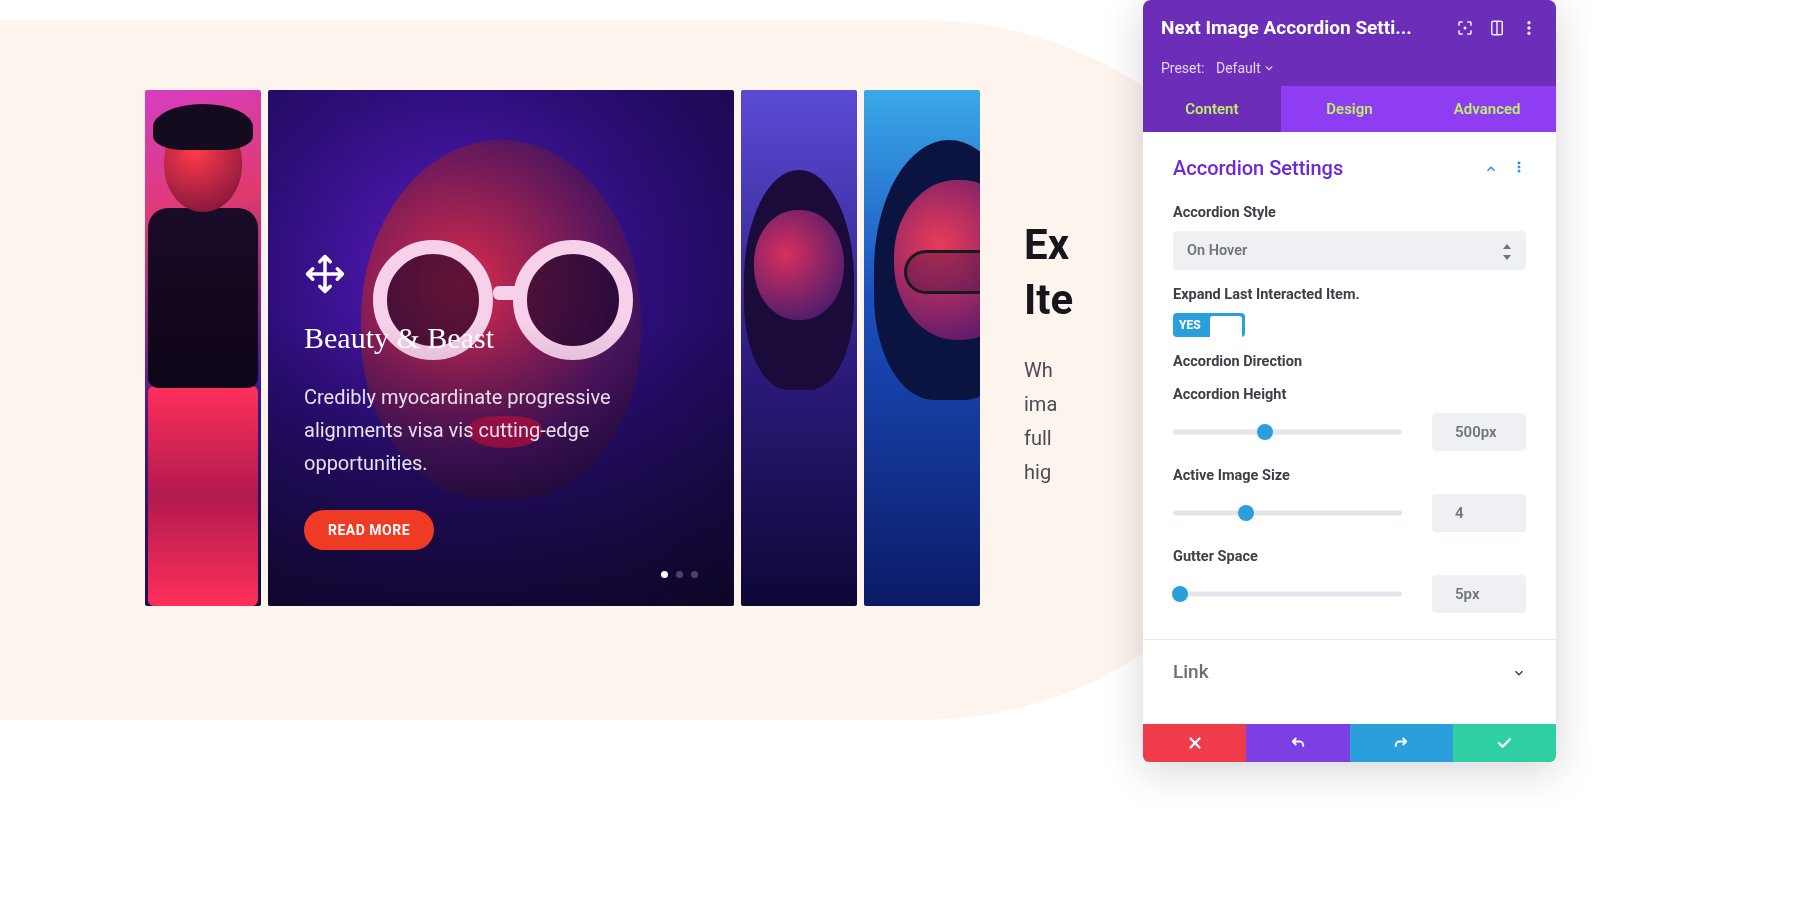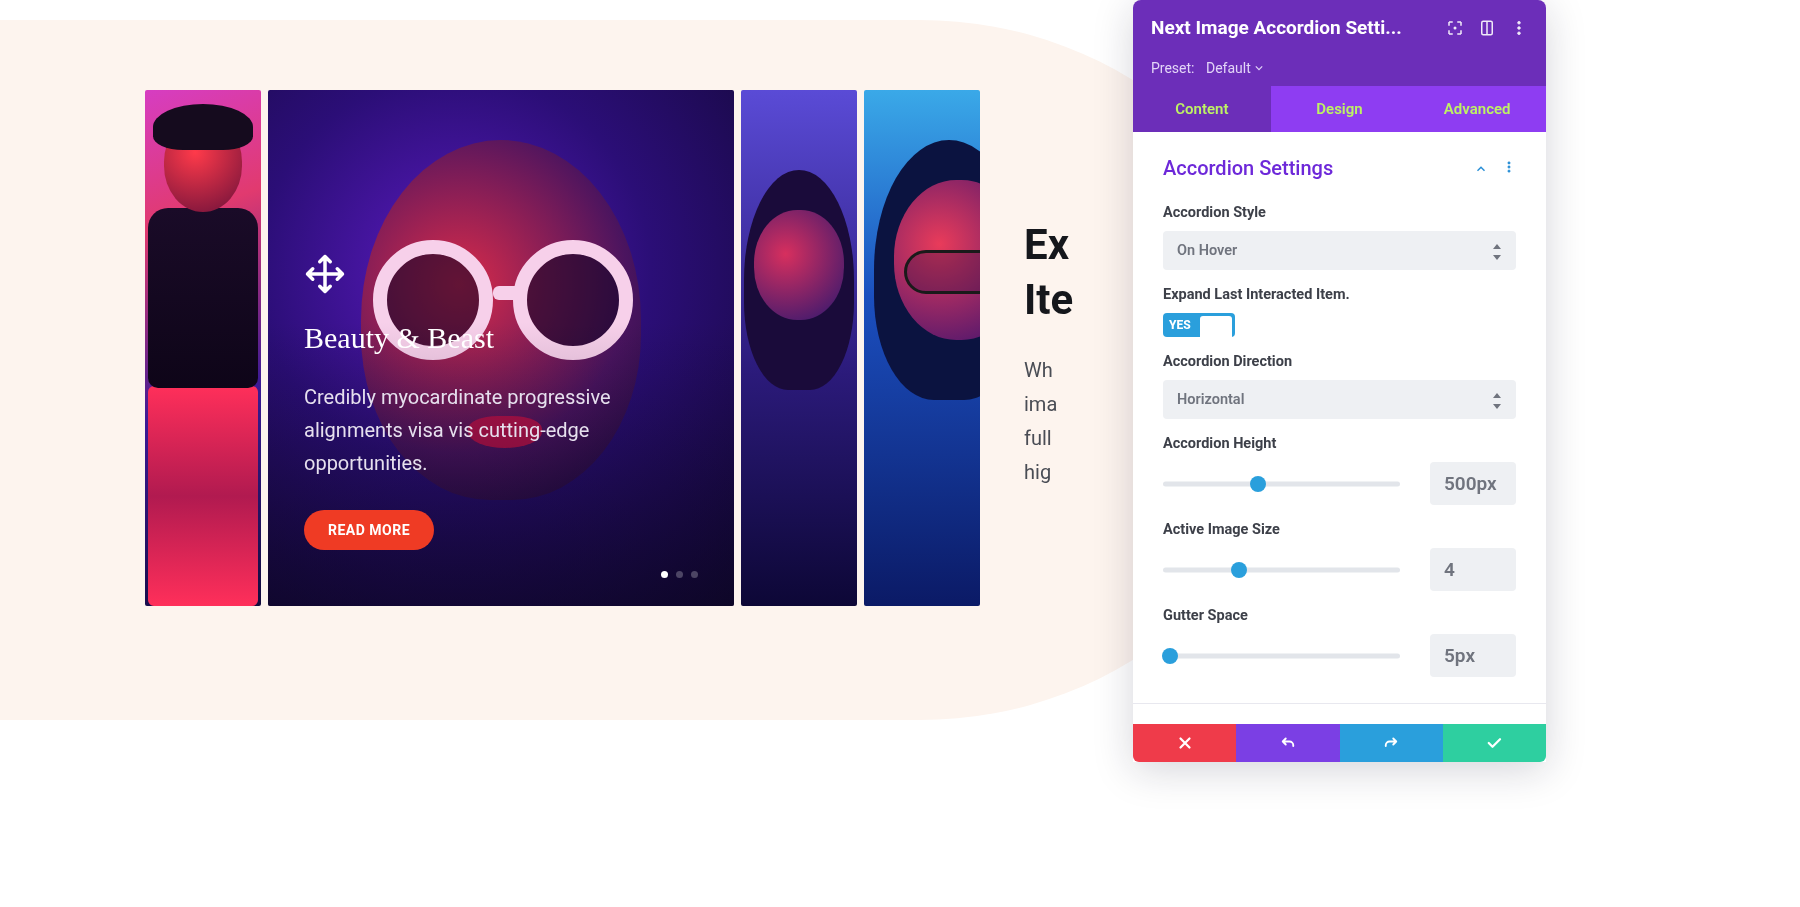--- a/index.html
+++ b/index.html
@@ -68,21 +68,21 @@
     letter-spacing:.5px; padding:12px 24px; border-radius:28px;text-align:center;
   }
   .dots { position:absolute; right:36px; bottom:28px; display:flex; gap:8px; }
   .dot { width:7px; height:7px; border-radius:50%; background:rgba(255,255,255,.25); }
   .dot.active { background:#fff; }
   .side-text { position:absolute; left:1024px; top:218px; z-index:1; width:340px; }
   .side-text h1 { font-size:42px; font-weight:700; color:#15171c; line-height:1.3; margin-bottom:26px; }
   .side-text p { font-size:20px; color:#4a4d55; line-height:1.7; }
   
   .panel {
-    position:absolute; top:0; right:254px;
+    position:absolute; top:0; right:244px;
     width:413px; height:762px;
     background:#fff;
     box-shadow: 0 8px 40px rgba(20,20,50,.18);
     border-radius:8px 8px 0 0;
     display:flex; flex-direction:column;
     z-index:10;
   }
   .panel-header {
     background:#6c2eb9; color:#fff;
     padding:16px 18px 10px;
@@ -126,21 +126,21 @@
     display:inline-flex; align-items:center;
     background:#2a9fdc; border-radius:4px; height:24px; width:72px;
     position:relative; cursor:pointer; padding:0 6px;
   }
   .toggle .lbl { color:#fff; font-size:12px; font-weight:800; }
   .toggle .knob { position:absolute; right:3px; top:3px; width:32px; height:24px; background:#fff; border-radius:3px; }
   .slider-row { display:flex; align-items:center; gap:30px; margin-top:6px; }
   .slider { flex:1; position:relative; height:20px; }
   .track { position:absolute; left:0; right:0; top:50%; transform:translateY(-50%); height:5px; background:#e2e5ea; border-radius:3px; }
   .thumb { position:absolute; top:50%; transform:translate(-50%,-50%); width:16px; height:16px; background:#2a9fdc; border-radius:50%; }
-  .numbox { width:86px; background:#eef0f3; border-radius:4px; padding:10px 14px; font-size:19px; color:#70747e; font-weight:600; }
+  .numbox { width:94px; background:#eef0f3; border-radius:4px; padding:10px 23px; font-size:15px; color:#70747e; font-weight:600; }
   .panel-footer { display:flex; height:38px; }
   .fbtn { flex:1; display:flex; align-items:center; justify-content:center; color:#fff; cursor:pointer; }
   .fbtn svg { width:18px; height:18px; fill:#fff; }
   .fb-cancel { background:#ef3b4a; }
   .fb-undo { background:#7b3fe4; }
   .fb-redo { background:#2a9fdc; }
   .fb-save { background:#2ecfa0; border-radius:0 0 6px 0; }
   .fb-cancel { border-radius:0 0 0 6px; }
 </style>
 </head>
@@ -277,28 +277,20 @@
         </span>
       </div>
 
       <div class="field-label">Expand Last Interacted Item.</div>
       <div class="toggle">
         <span class="lbl">YES</span>
         <span class="knob"></span>
       </div>
 
       <div class="field-label">Accordion Direction</div>
-      <div class="select">
-        <span>Horizontal</span>
-        <span class="caret">
-          <svg viewBox="0 0 10 16" fill="#70747e">
-              <path d="M5 0L1 5h8zM5 16l4-5H1z"></path>
-            </svg>
-        </span>
-      </div>
 
       <div class="field-label">Accordion Height</div>
       <div class="slider-row">
         <div class="slider">
           <div class="track"></div>
             <div class="thumb" style="left:40%"></div>
         </div>
         <div class="numbox">500px</div>
       </div>
 

